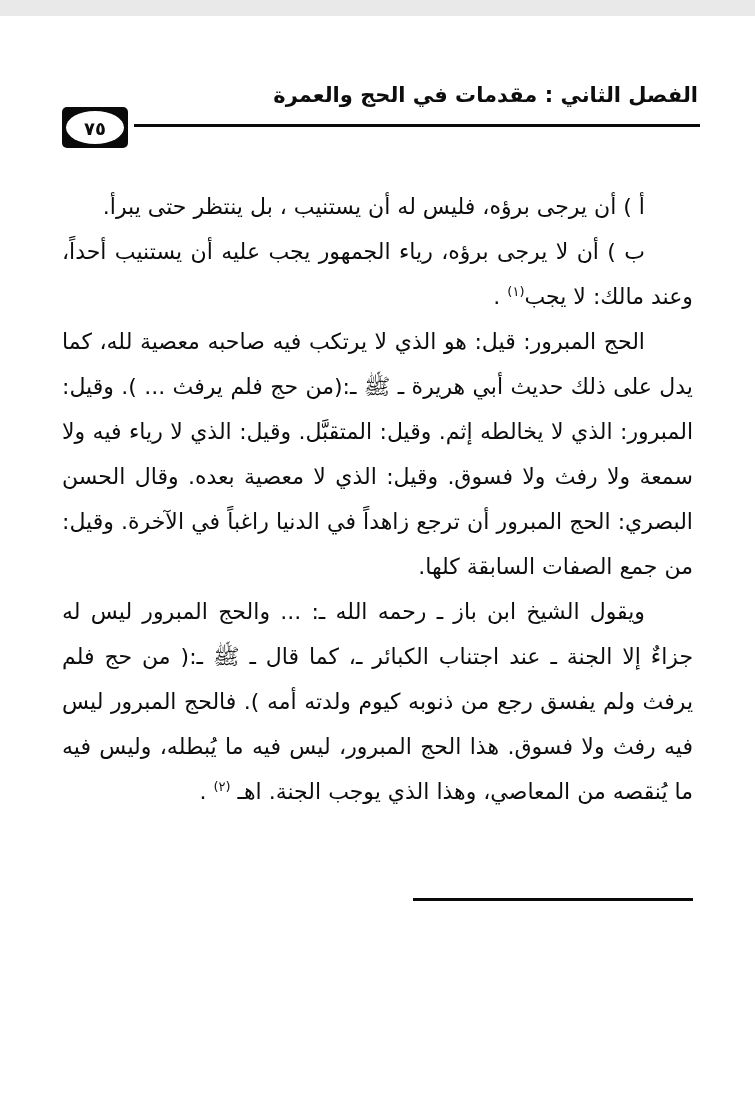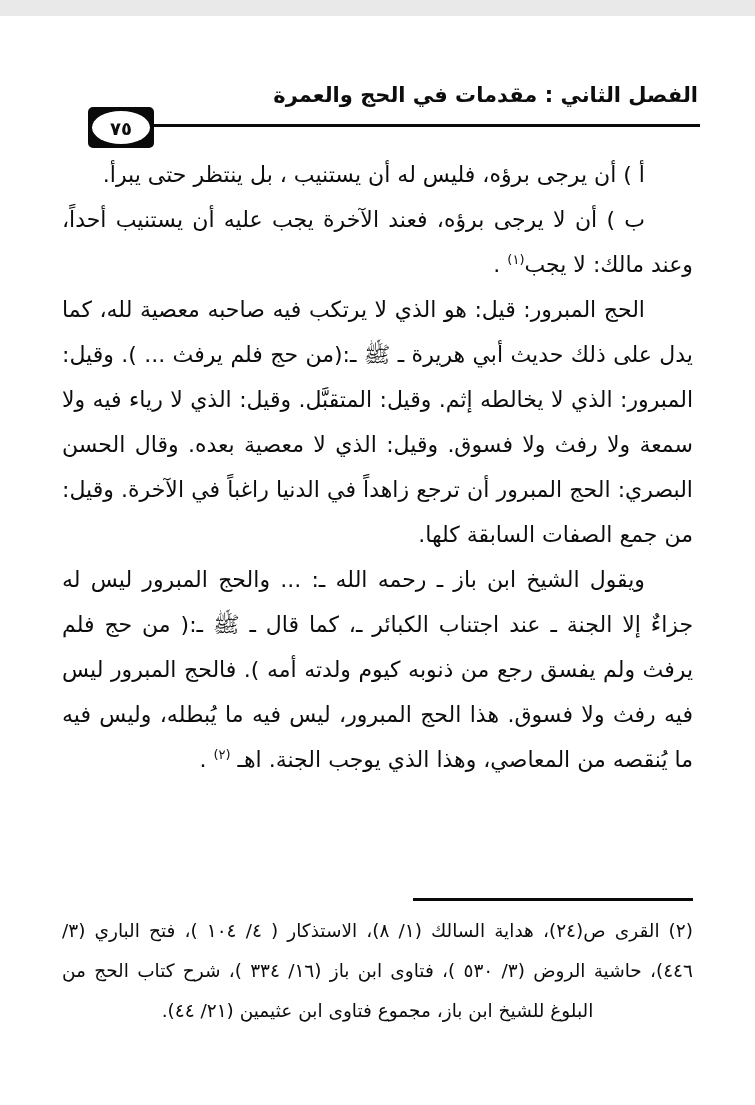--- a/index.html
+++ b/index.html
@@ -16,34 +16,34 @@
   .chapter-title{
     position:absolute;top:67px;right:57px;
     font-size:21px;font-weight:bold;
     direction:rtl;white-space:nowrap;
   }
   .header-rule{
     position:absolute;top:108px;left:134px;right:55px;
     height:3px;background:#0a0a0a;
   }
   .page-badge{
-    position:absolute;top:91px;left:88px;
+    position:absolute;top:91px;left:62px;
     width:66px;height:41px;
     background:#0a0a0a;border-radius:5px;
   }
   .badge-oval{
     position:absolute;inset:4px;
     background:#ffffff;border-radius:50%;
     display:flex;align-items:center;justify-content:center;
     font-size:18px;font-weight:bold;line-height:1;
     padding-top:2px;box-sizing:border-box;
   }
   
   .body{
-    position:absolute;top:136px;right:62px;left:62px;height:714px;
+    position:absolute;top:168px;right:62px;left:62px;height:714px;
     overflow:hidden;
     direction:rtl;text-align:justify;
     font-size:22px;line-height:45px;
   }
   .para{margin:0;}
   .indent{text-indent:48px;}
   .section-heading{
     margin:12px 0 8px;
     text-align:center;text-indent:0;
     font-size:26px;line-height:46px;font-weight:bold;
@@ -77,27 +77,26 @@
   <div class="chapter-title">الفصل الثاني : مقدمات في الحج والعمرة</div>
   <div class="header-rule"></div>
   <div class="page-badge">
     <div class="badge-oval">٧٥</div>
   </div>
 
   <main class="body">
 
     <p class="para indent"><span>أ ) أن يرجى برؤه، فليس له أن يستنيب ، بل ينتظر حتى يبرأ.</span></p>
 
-    <p class="para indent"><span>ب ) أن لا يرجى برؤه، فعند الآخرة يجب عليه أن يستنيب أحداً، وعند مالك: لا يجب</span><sup class="fnref">(١)</sup><span> .</span></p>
+    <p class="para indent"><span>ب ) أن لا يرجى برؤه، رياء الجمهور يجب عليه أن يستنيب أحداً، وعند مالك: لا يجب</span><sup class="fnref">(١)</sup><span> .</span></p>
 
 
     <p class="para indent"><span>الحج المبرور: </span><span class="u">قيل</span><span>: هو الذي لا يرتكب فيه صاحبه معصية لله، كما يدل على ذلك حديث أبي هريرة ـ ﷺ ـ:(من حج فلم يرفث ... ). </span><span class="u">وقيل</span><span>: المبرور: الذي لا يخالطه إثم. </span><span class="u">وقيل</span><span>: المتقبَّل. </span><span class="u">وقيل</span><span>: الذي لا رياء فيه ولا سمعة ولا رفث ولا فسوق. </span><span class="u">وقيل</span><span>: الذي لا معصية بعده. وقال الحسن البصري: الحج المبرور أن ترجع زاهداً في الدنيا راغباً في الآخرة. </span><span class="u">وقيل</span><span>: من جمع الصفات السابقة كلها.</span></p>
 
     <p class="para indent"><span>ويقول الشيخ ابن باز ـ رحمه الله ـ: ... والحج المبرور ليس له جزاءٌ إلا الجنة ـ عند اجتناب الكبائر ـ، كما قال ـ ﷺ ـ:( من حج فلم يرفث ولم يفسق رجع من ذنوبه كيوم ولدته أمه ). فالحج المبرور ليس فيه رفث ولا فسوق. هذا الحج المبرور، ليس فيه ما يُبطله، وليس فيه ما يُنقصه من المعاصي، وهذا الذي يوجب الجنة. اهـ </span><sup class="fnref">(٢)</sup><span> .</span></p>
 
   </main>
 
   <footer class="footnotes">
     <div class="footnote-rule"></div>
-    <p class="footnote center-last">(٢) القرى ص(٢٤)، هداية السالك (١/ ٨)، الاستذكار ( ٤/ ١٠٤ )، فتح الباري (٣/ ٤٤٦)، حاشية الروض (٣/ ٥٣٠ )، فتاوى ابن باز (١٦/ ٣٣٤ )، شرح كتاب الحج من البلوغ للشيخ ابن باز، مجموع فتاوى ابن عثيمين (٢١/ ٤٤).</p>
   </footer>
 
 </div>
 
 </body></html>

